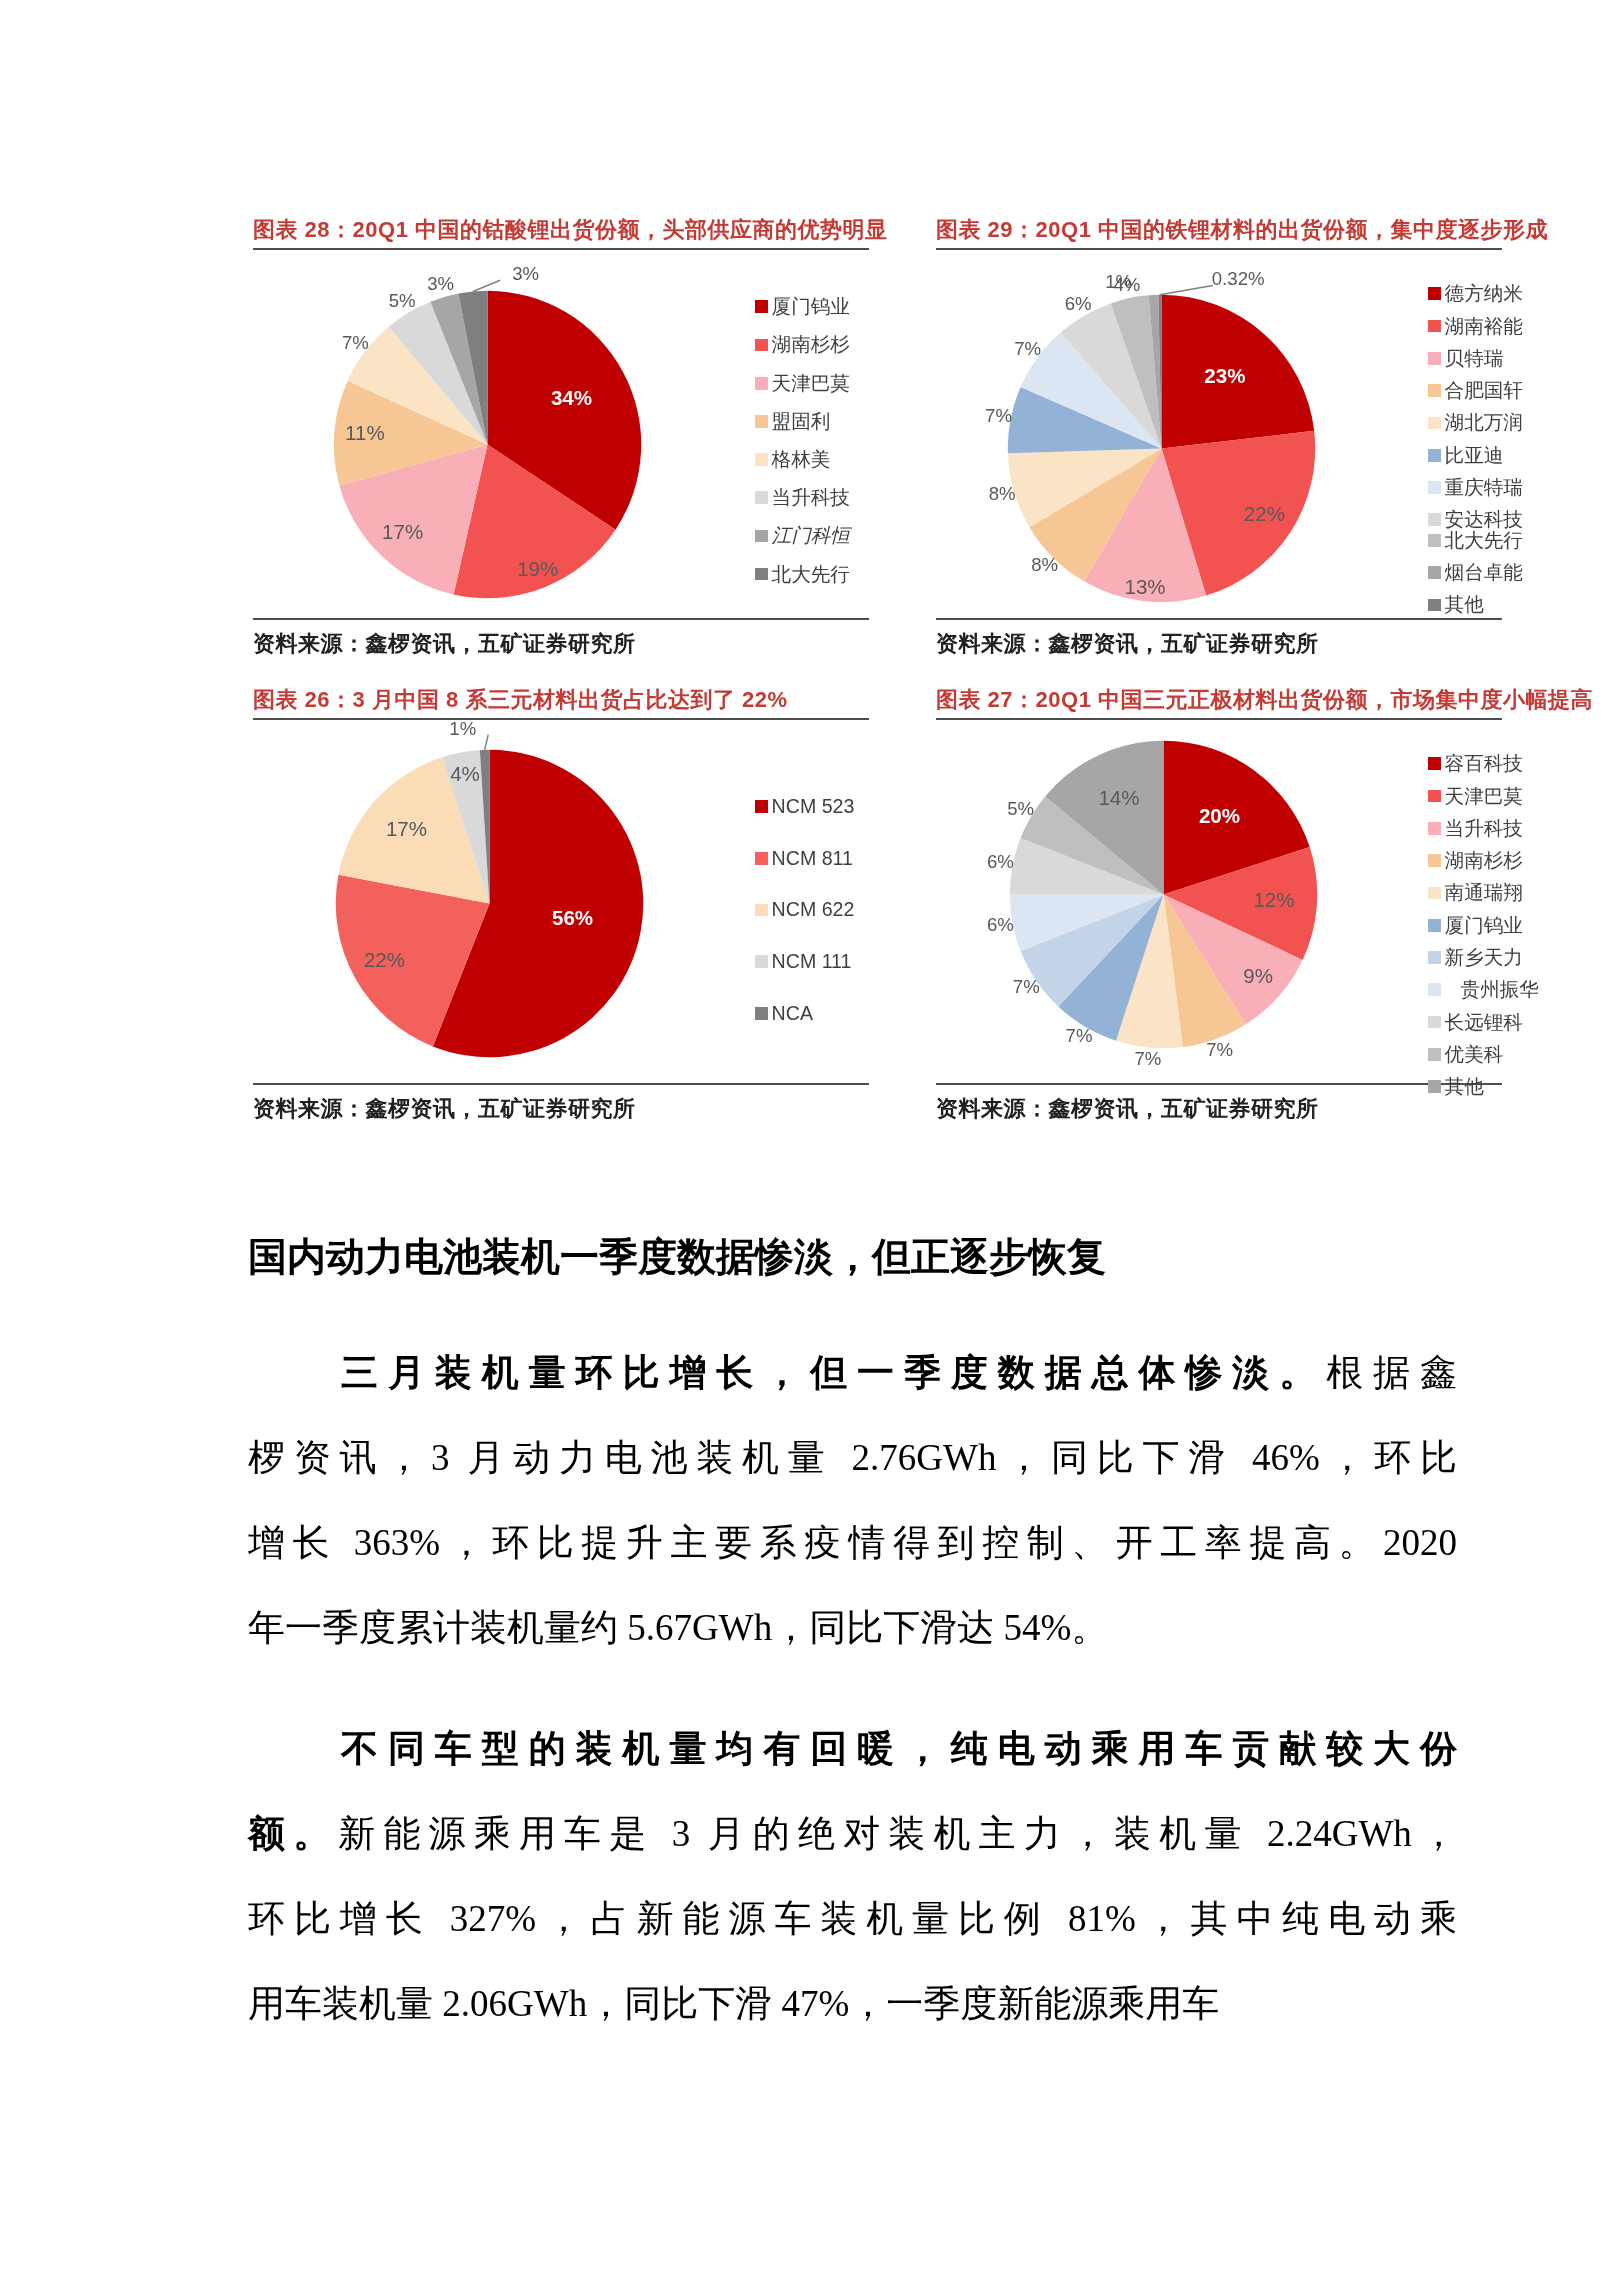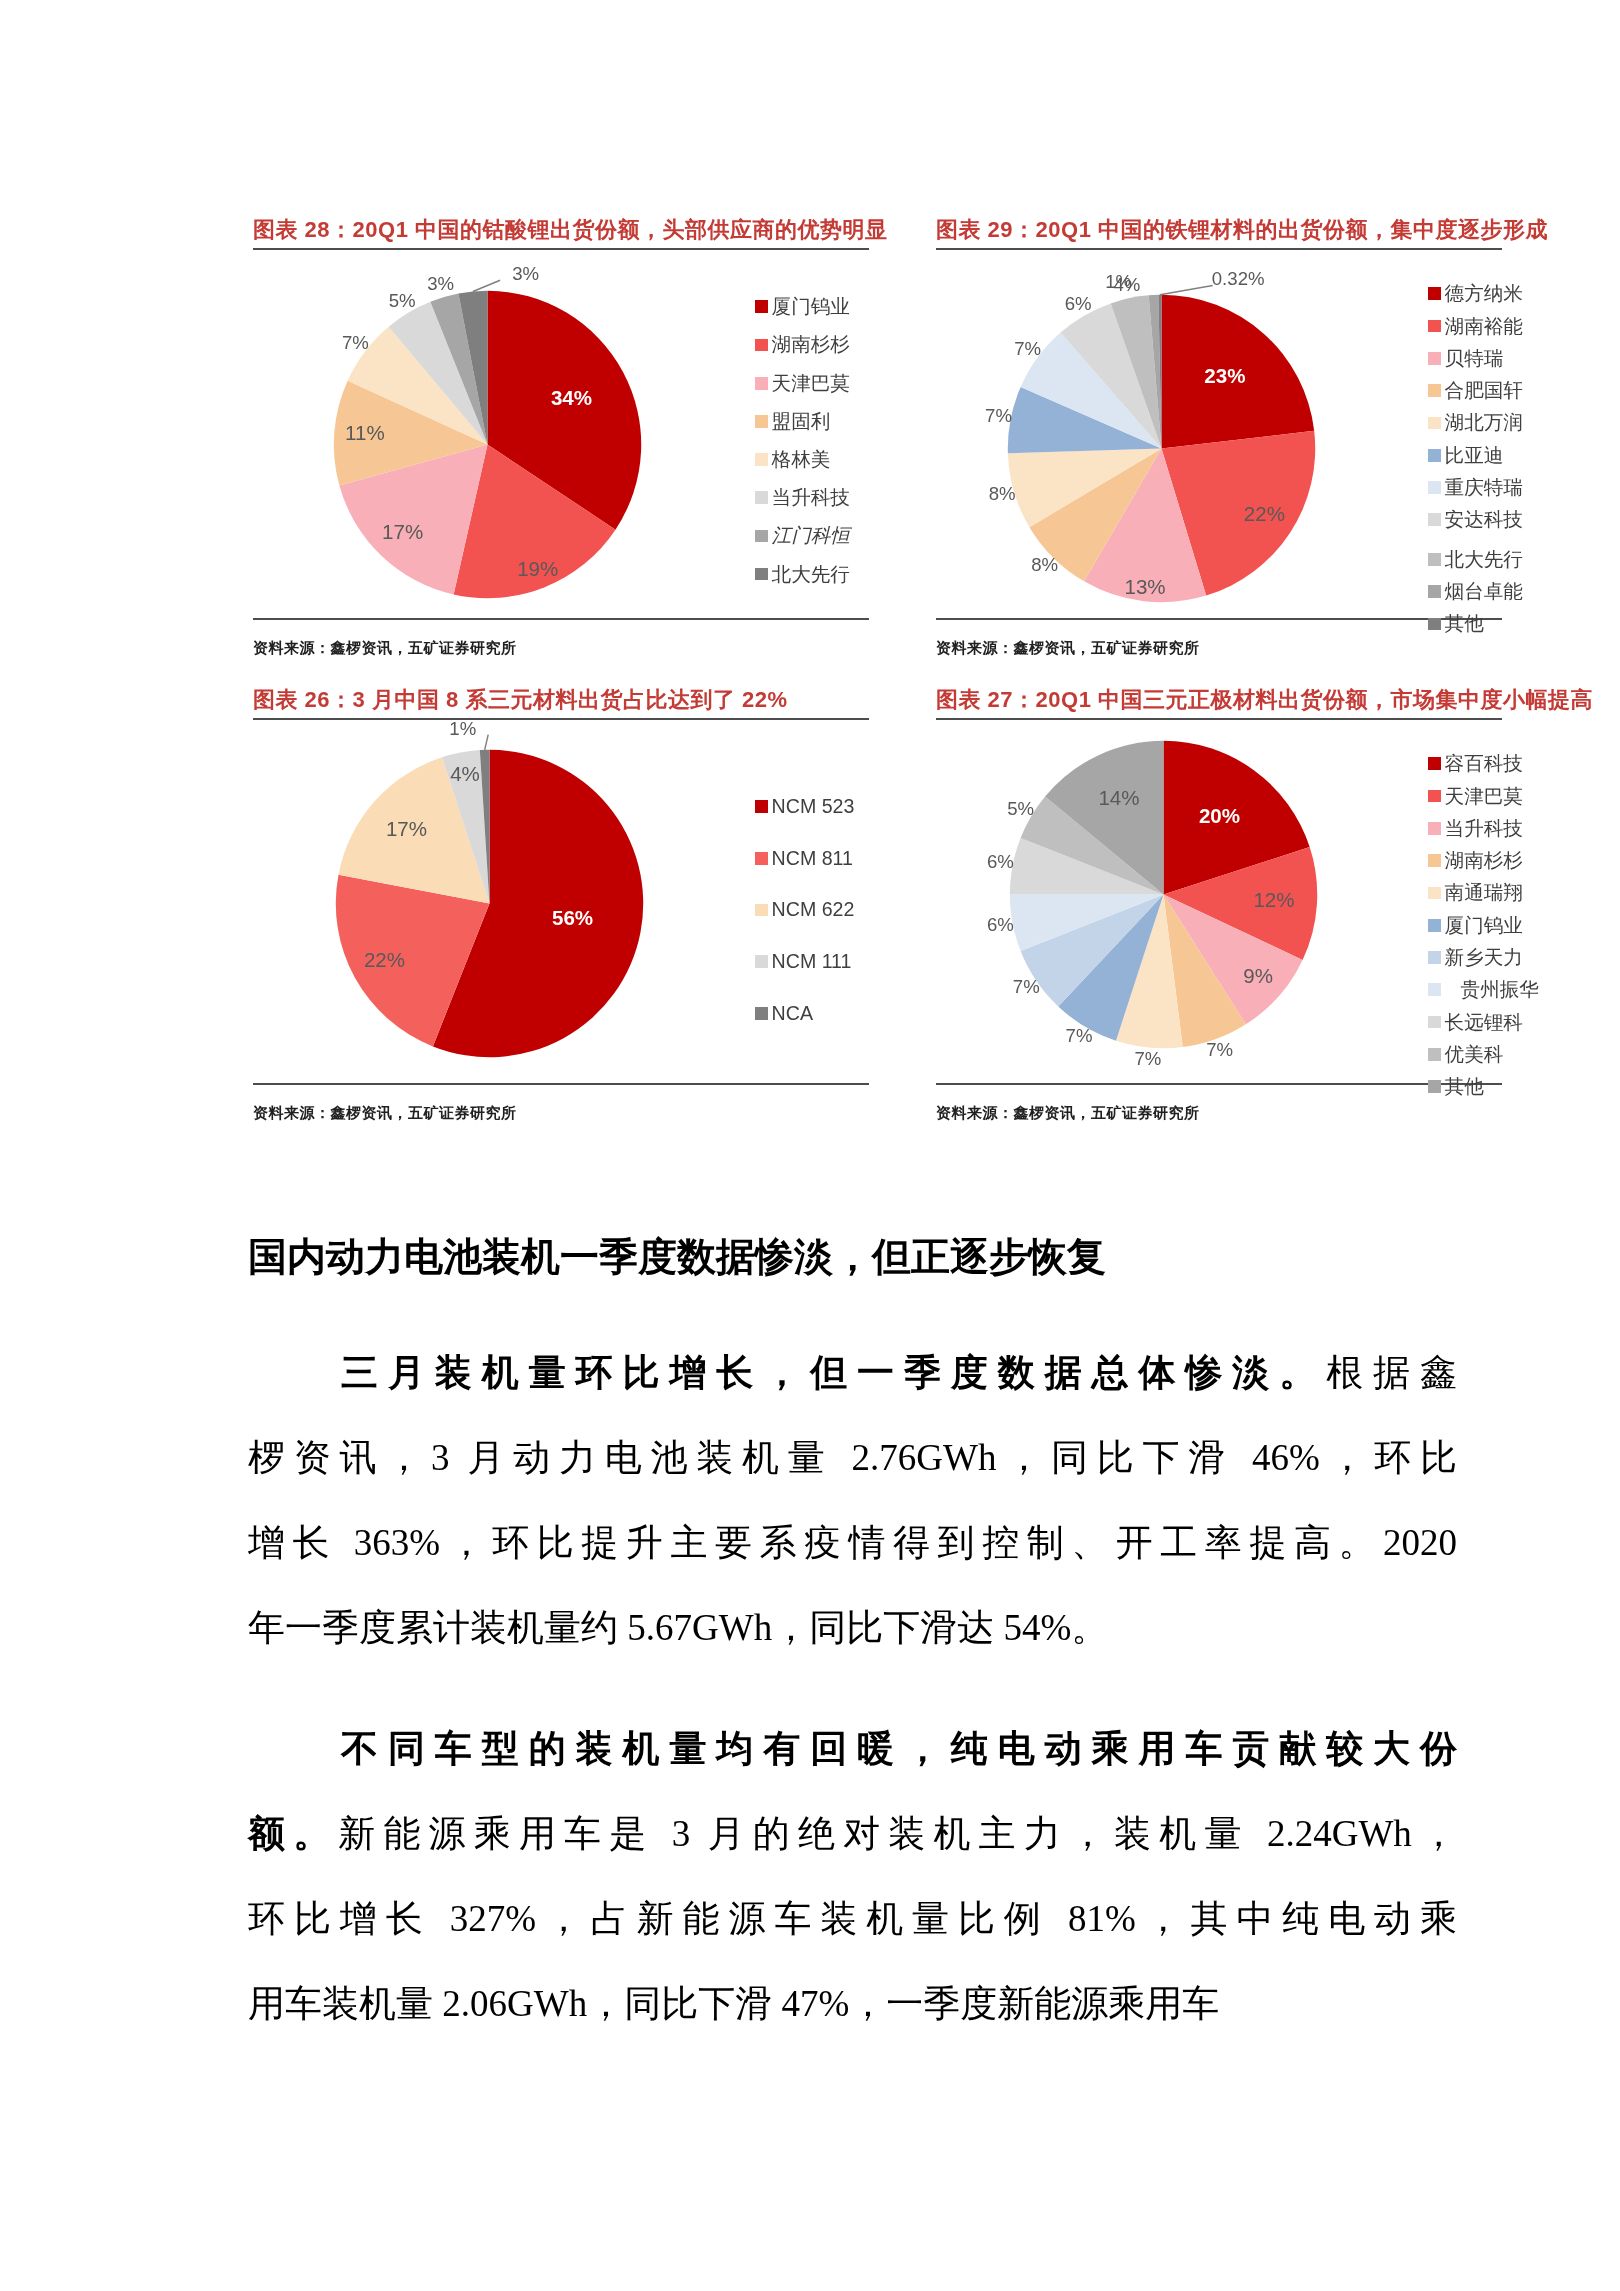--- a/index.html
+++ b/index.html
@@ -14,21 +14,21 @@
     letter-spacing:0.5px;
   }
   .rule{height:2px;background:#4D4D4D;}
   .chart-body{position:relative;overflow:visible;}
   .pie{position:absolute;}
   .legend{position:absolute;white-space:nowrap;}
   .legend-item{display:flex;align-items:center;height:19.6px;}
   .legend-swatch{width:12.7px;height:12.7px;flex:0 0 12.7px;margin-right:3.9px;}
   .legend-label{font-size:19.6px;color:#3F3F3F;}
   .source{
-    padding-top:19px;font-size:15px;font-weight:700;color:#212121;
+    padding-top:9px;font-size:22px;font-weight:700;color:#212121;
     white-space:nowrap;letter-spacing:0.5px;
   }
   .article{
     position:absolute;left:248px;top:1233px;width:1209px;
     font-family:"Liberation Serif","DejaVu Serif",serif;color:#000000;
   }
   .article h2{
     margin:0 0 50px 0;font-size:39px;line-height:47px;font-weight:700;
   }
   .para{margin:0;}
@@ -157,21 +157,21 @@
           <span class="legend-label">湖北万润</span>
         </div>
         <div class="legend-item" style="margin-bottom: 12.7px;">
           <span class="legend-swatch" style="background: rgb(147, 178, 214);"></span>
           <span class="legend-label">比亚迪</span>
         </div>
         <div class="legend-item" style="margin-bottom: 12.7px;">
           <span class="legend-swatch" style="background: rgb(220, 230, 242);"></span>
           <span class="legend-label">重庆特瑞</span>
         </div>
-        <div class="legend-item" style="margin-bottom: 20px;">
+        <div class="legend-item" style="margin-bottom: 1px;">
           <span class="legend-swatch" style="background: rgb(217, 217, 217);"></span>
           <span class="legend-label">安达科技</span>
         </div>
         <div class="legend-item" style="margin-bottom: 12.7px;">
           <span class="legend-swatch" style="background: rgb(191, 191, 191);"></span>
           <span class="legend-label">北大先行</span>
         </div>
         <div class="legend-item" style="margin-bottom: 12.7px;">
           <span class="legend-swatch" style="background: rgb(166, 166, 166);"></span>
           <span class="legend-label">烟台卓能</span>

